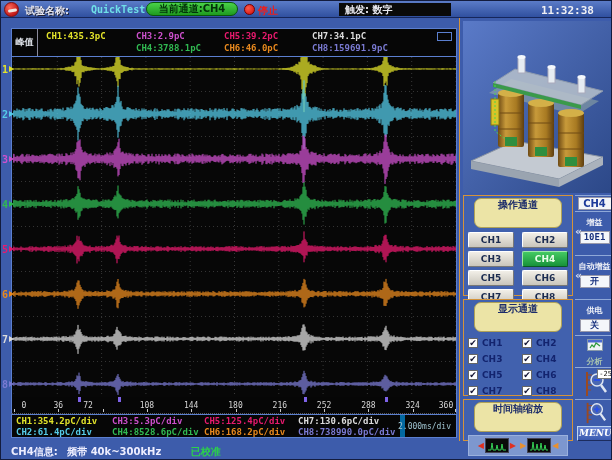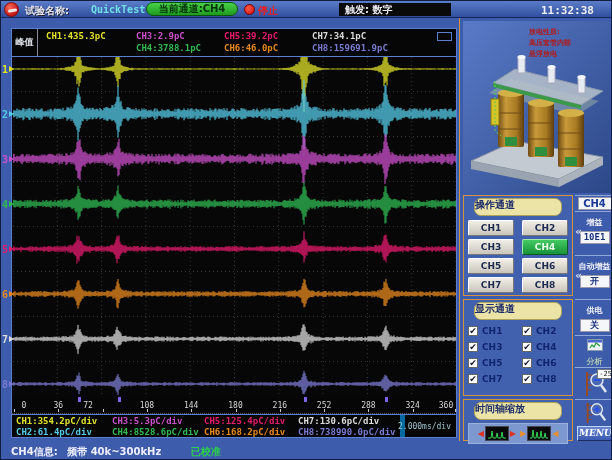--- a/index.html
+++ b/index.html
@@ -41,21 +41,21 @@
 
 .right-panel{position:absolute;left:458px;top:17px;width:154px;height:423px;border-left:1px solid #d4933a}
 .model-box{position:absolute;left:3px;top:3px;width:148px;height:172px;overflow:hidden}
 .note{position:absolute;font-size:7px;font-weight:bold;color:#b21a1a}
 .note.top{left:66px;top:6px;line-height:11px}
 .note.bot{left:12px;top:118px;line-height:13px}
 .sec{position:absolute;left:3px;width:110px;border:1px solid #d4933a;background:#4161ae}
 .sec.op{top:177px;height:101px}
 .sec.disp{top:281px;height:97px}
 .sec.tz{top:381px;height:42px}
-.sec-title{margin:2px auto 0;width:88px;height:18px;background:#ece4a6;border:1px solid #b0a258;border-radius:7px;color:#1c2c6a;font-size:10px;font-weight:bold;line-height:12px}
+.sec-title{margin:2px auto 0;width:88px;height:30px;background:#ece4a6;border:1px solid #b0a258;border-radius:7px;color:#1c2c6a;font-size:10px;font-weight:bold;text-align:center;line-height:12px}
 .op-grid{display:grid;grid-template-columns:46px 46px;gap:3px 8px;justify-content:center;margin-top:4px}
 .op-btn{height:16px;background:linear-gradient(#f2efe8,#c9c5bb);border:1px solid;border-color:#fff #777 #777 #fff;border-radius:2px;color:#1c2c50;font-size:9px;font-weight:bold;line-height:14px;text-align:center;cursor:pointer}
 .op-btn.sel{background:linear-gradient(#44ca62,#17923a);color:#eaffea;border-color:#9fe8a8 #0a5a22 #0a5a22 #9fe8a8}
 .disp-grid{display:grid;grid-template-columns:46px 46px;gap:6px 8px;justify-content:center;margin-top:6px}
 .disp-item{display:flex;align-items:center;gap:4px;cursor:pointer}
 .cb{width:10px;height:10px;background:#fff;border:1px solid #666;font-size:9px;line-height:9px;text-align:center;color:#101030;font-weight:bold}
 .cb-lab{font-size:9px;font-weight:bold;color:#13246e}
 .tz-row{display:flex;justify-content:center;gap:4px;margin:3px 4px 0;padding:2px;background:#7d97cf;border:1px solid #9ab0dd}
 .tz-btn{display:flex;align-items:center;gap:1px;background:transparent;border:none;cursor:pointer;padding:0}
 .tile{width:24px;height:15px;background:#0a0a0a;border:1px solid #445;display:flex;align-items:center;justify-content:center}
@@ -241,25 +241,20 @@
         <polygon points="30,62 118,84 118,88 30,66" fill="#3a9a4a"></polygon>
         <rect x="55" y="36" width="7" height="16" fill="#e6ecf2" stroke="#aab"></rect>
           <ellipse cx="58.5" cy="36" rx="4" ry="2" fill="#f4f8fc"></ellipse>
         <rect x="85" y="46" width="7" height="16" fill="#e6ecf2" stroke="#aab"></rect>
           <ellipse cx="88.5" cy="46" rx="4" ry="2" fill="#f4f8fc"></ellipse>
         <rect x="115" y="56" width="7" height="16" fill="#e6ecf2" stroke="#aab"></rect>
           <ellipse cx="118.5" cy="56" rx="4" ry="2" fill="#f4f8fc"></ellipse>
         <rect x="28" y="78" width="8" height="26" fill="#d8c428" stroke="#8a7a10"></rect>
         <polyline points="32,60 32,110 42,118" fill="none" stroke="#4cd44c" stroke-dasharray="2,2"></polyline>
       </svg>
-      <div class="note top" id="noteTop">
-          <div>放电性质:</div>
-          <div>高压套管内部</div>
-          <div>悬浮放电</div>
-        </div>
     </div>
 
     <div class="sec op">
       <div class="sec-title">操作通道</div>
       <div class="op-grid" id="opGrid">
           <div class="op-btn">CH1</div>
           <div class="op-btn">CH2</div>
           <div class="op-btn">CH3</div>
           <div class="op-btn sel">CH4</div>
           <div class="op-btn">CH5</div>

